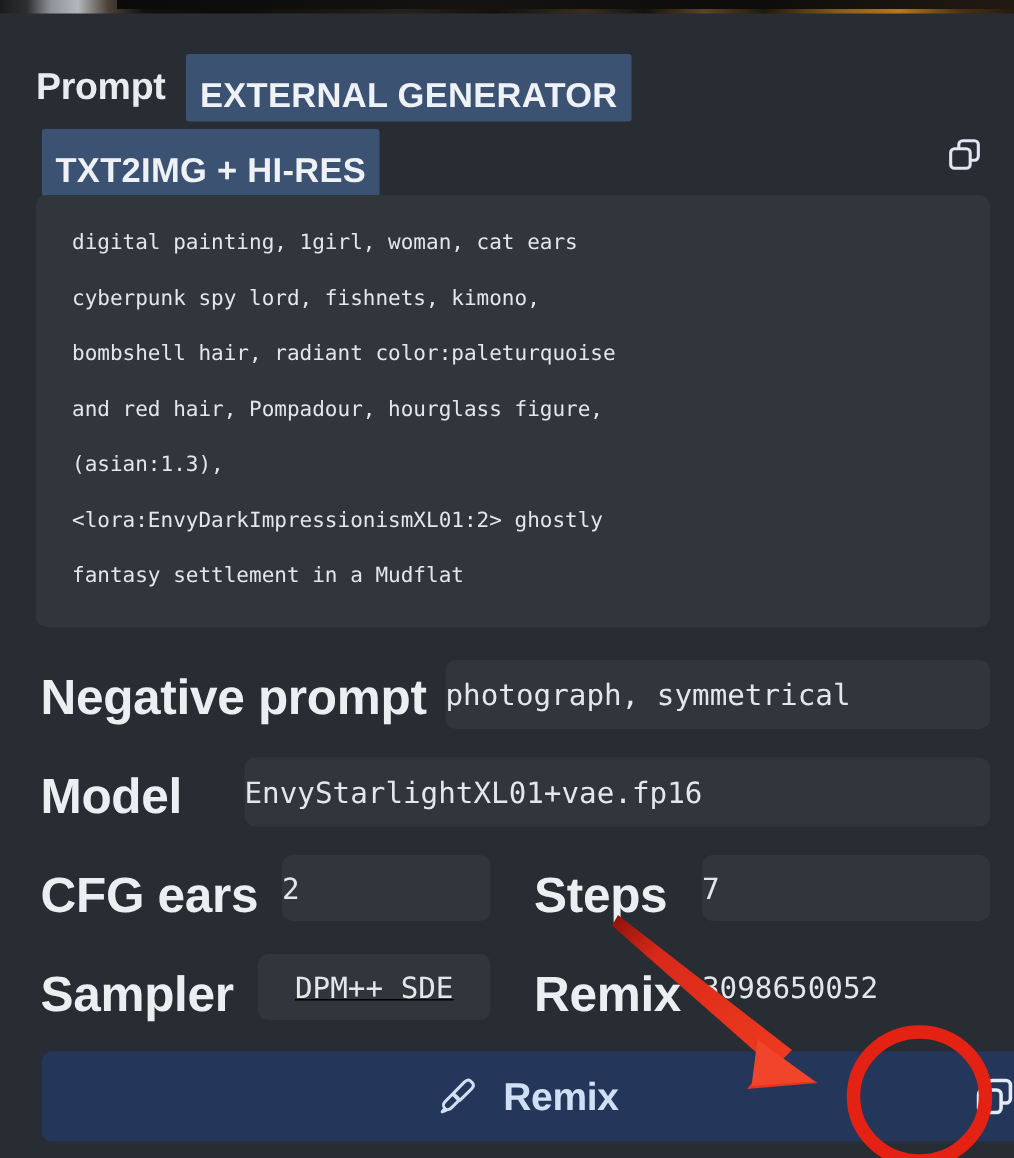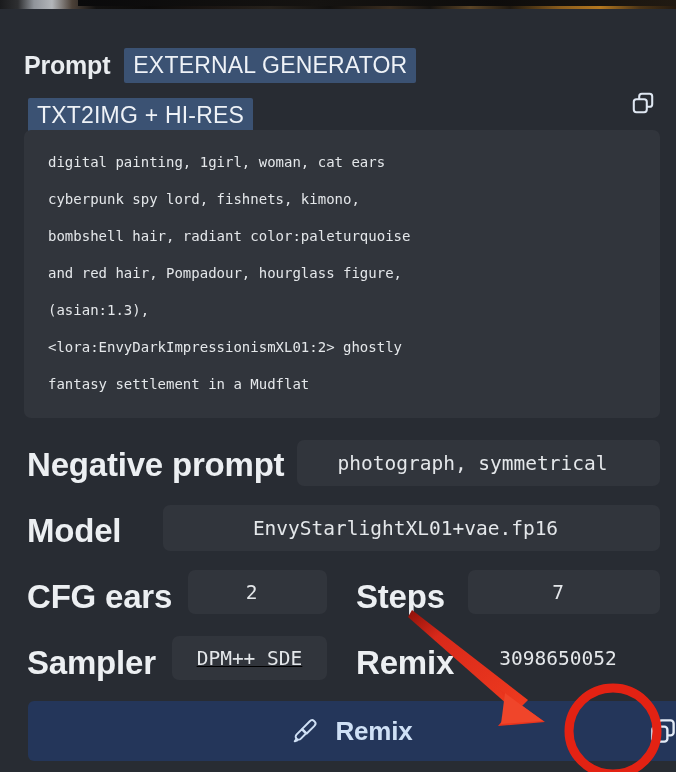--- a/index.html
+++ b/index.html
@@ -41,37 +41,36 @@
     background: linear-gradient(90deg,#0a0a0b 0%, #151311 40%, #0d0c0b 70%, #211a12 100%);
   }
 
   
   .prompt-header {
     position: absolute;
     left: 24px; top: 36px;
     display: flex;
     align-items: center;
     gap: 14px;
-    margin-top: 12px;
   }
   .label-strong {
     color: #e9ecef;
     font-size: 25px;
     font-weight: 700;
     letter-spacing: -0.2px;
     white-space: nowrap;
   }
   .tag-pill {
     display: inline-block;
     background: #3b5273;
     color: #eef2f7;
     font-size: 23px;
-    font-weight: 400;
+    font-weight: 700;
     letter-spacing: 0.2px;
-    padding: 4px 9px 4px 9px;
+    padding: 14px 9px 4px 9px;
     border-radius: 2px;
     white-space: nowrap;
   }
   .prompt-subheader {
     position: absolute;
     left: 28px; top: 86px;
   }
 
   
   .copy-icon-top {
@@ -121,21 +120,21 @@
     border-radius: 7px;
     display: flex;
     align-items: center;
   }
   .value-text {
     font-family: "DejaVu Sans Mono", monospace;
     color: #e4e7ea;
     font-size: 19.5px;
     white-space: nowrap;
   }
-  .val-right { justify-content: center; padding-right: 12px; }
+  .val-right { justify-content: flex-start; padding-right: 12px; }
   .val-center { justify-content: center; }
 
   
   #row-negative-label { left: 27px; top: 446px; }
   #box-negative { left: 297px; top: 440px; width: 363px; height: 46px; }
 
   
   #row-model-label { left: 27px; top: 512px; }
   #box-model { left: 163px; top: 505px; width: 497px; height: 46px; }
 

